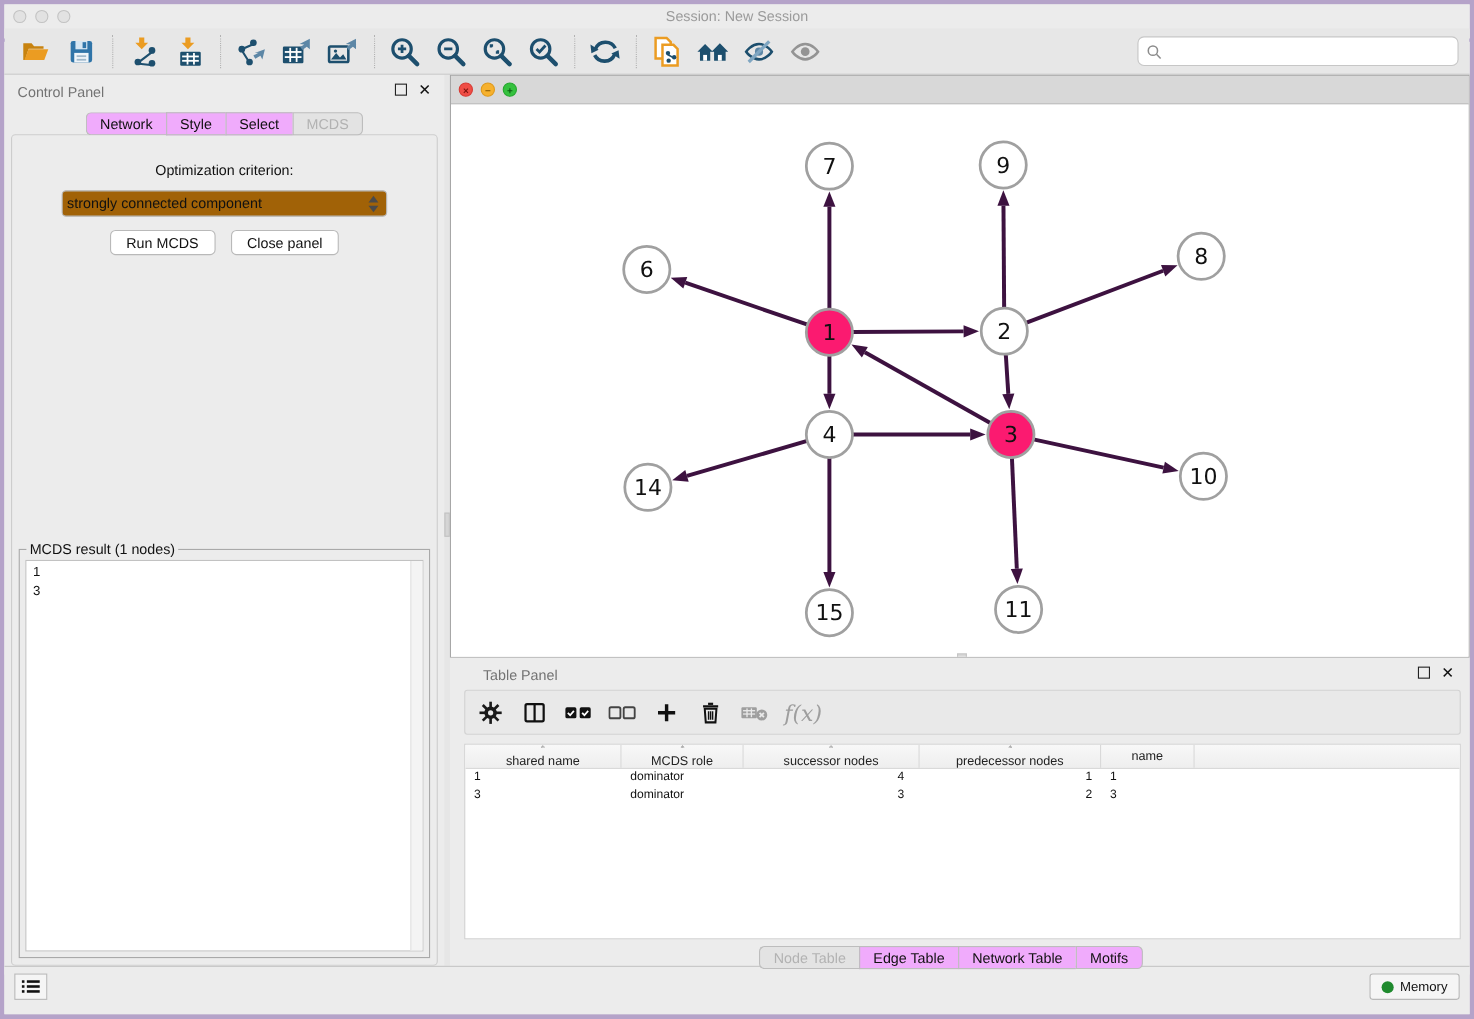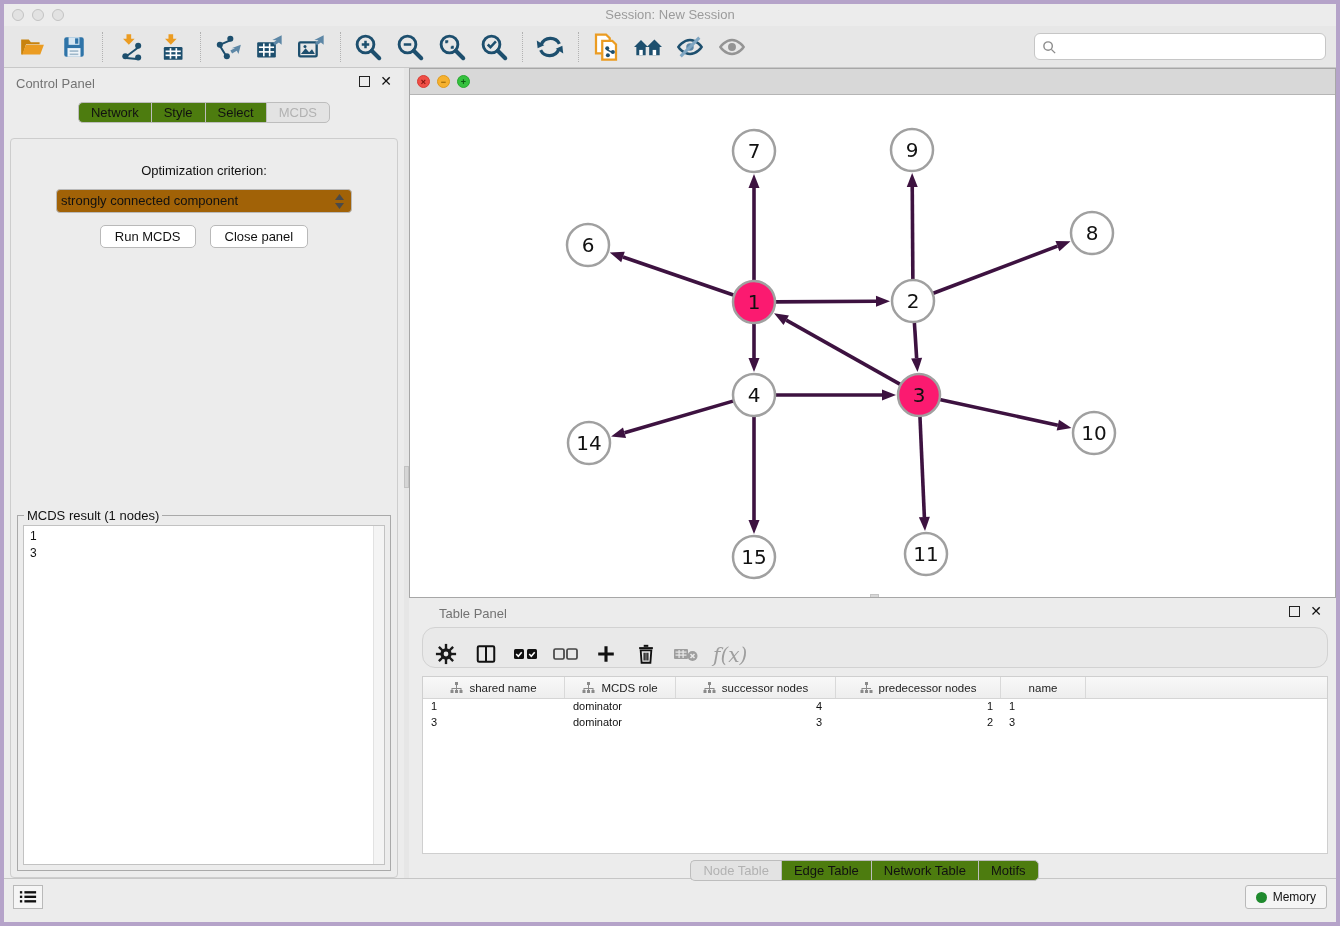--- a/index.html
+++ b/index.html
@@ -22,25 +22,25 @@
   .searchbox input { position:absolute; left:26px; top:2px; right:6px; height:21px; border:none; outline:none; font-size:13px; background:transparent; }
 
   
   .control-panel { position:absolute; left:0; top:64px; width:400px; bottom:36px; background:#ececec; }
   .panel-head { position:relative; height:30px; }
   .panel-head .pt { position:absolute; left:12px; top:8px; font-size:13px; color:#737373; }
   .panel-head .pbtns { position:absolute; right:12px; top:8px; display:flex; gap:10px; align-items:center; }
   .float-btn { width:11px; height:11px; border:1.5px solid #222; display:inline-block; }
   .close-x { font-size:14px; font-weight:bold; color:#111; line-height:11px; }
   .seg-tabs { position:relative; z-index:2; display:flex; justify-content:center; margin-top:4px; }
-  .seg { border:1px solid #bdbdbd; background:#4d7c0f; font-size:13px; color:#111; padding:2px 12px; border-right:none; }
+  .seg { border:1px solid #bdbdbd; background:#f0abfc; font-size:13px; color:#111; padding:2px 12px; border-right:none; }
   .seg:first-child { border-radius:5px 0 0 5px; }
   .seg:last-child { border-radius:0 5px 5px 0; border-right:1px solid #bdbdbd; }
   .seg.active { background:#e3e3e3; color:#b2b2b2; }
-  .cp-content { position:absolute; left:6px; right:6px; top:54px; bottom:8px; border:1px solid #cdcdcd; border-radius:4px; background:#ececec;margin-top:16px; }
+  .cp-content { position:absolute; left:6px; right:6px; top:54px; bottom:8px; border:1px solid #cdcdcd; border-radius:4px; background:#ececec; }
   .opt-label { text-align:center; margin-top:24px; font-size:13px; color:#111; }
   .combo { position:relative; margin:11px auto 0 auto; width:296px; height:24px; background:#a16207; border:1px solid #b9b9b9; border-radius:4px; font-size:13px; color:#111; line-height:22px; padding-left:4px; }
   .combo .chev { position:absolute; right:6px; top:3px; }
   .btn-row { display:flex; justify-content:center; gap:14px; margin-top:12px; }
   .mac-btn { background:#fff; border:1px solid #b9b9b9; border-radius:5px; font-size:13px; color:#111; padding:3px 14px; }
   .mcds-fieldset { position:absolute; left:6px; right:6px; top:376px; bottom:6px; border:1px solid #a9a9a9; background:#ececec; }
   .mcds-legend { position:absolute; left:6px; top:-8px; background:#ececec; font-size:13px; color:#111; padding:0 3px; }
   .mcds-inner { position:absolute; left:5px; right:5px; top:9px; bottom:5px; background:#fff; border:1px solid #c2c2c2; }
   .mcds-lines { position:absolute; left:6px; top:2px; font-size:12px; color:#111; line-height:17px; }
   .mcds-scroll { position:absolute; right:0; top:0; bottom:0; width:11px; background:#f4f4f4; border-left:1px solid #e2e2e2; }
@@ -57,26 +57,26 @@
   .light { width:13px; height:13px; border-radius:50%; font-size:9px; font-weight:bold; text-align:center; line-height:13px; }
   .light.red { background:#ef4e46; border:1px solid #d83b34; color:#7c120d; }
   .light.yellow { background:#f6b12e; border:1px solid #df9a1c; color:#8f5e00; }
   .light.green { background:#35c13e; border:1px solid #26a82f; color:#0c5c12; }
   .net-title .nt { position:absolute; left:0; right:0; top:5px; text-align:center; font-size:13px; color:#1a1a1a; }
   .net-canvas { position:absolute; left:0; right:0; top:26px; bottom:0; background:#fff; overflow:hidden; }
   .net-canvas svg { position:absolute; left:0; top:0; }
 
   
   .table-panel { position:absolute; left:405px; top:594px; right:0; bottom:36px; background:#ececec; }
-  .tp-toolbar { position:absolute; left:13px; right:8px; top:29px; height:41px; background:#e9e9e9; border:1px solid #d2d2d2; border-radius:13px; display:flex; align-items:flex-end; padding-left:10px; gap:14px; }
+  .tp-toolbar { position:absolute; left:13px; right:8px; top:29px; height:41px; background:#e9e9e9; border:1px solid #d2d2d2; border-radius:3px; display:flex; align-items:center; padding-left:10px; gap:14px; }
   .tp-ic { width:26px; height:26px; display:flex; align-items:center; justify-content:center; }
   .fx { font-family:"DejaVu Serif","Liberation Serif",serif; font-style:italic; font-size:20px; color:#9e9e9e; }
   .tp-table { position:absolute; left:13px; right:8px; top:78px; bottom:32px; background:#fff; border:1px solid #cfcfcf; overflow:hidden; }
   .tp-header { display:flex; height:22px; background:linear-gradient(#f8f8f8,#eeeeee); border-bottom:1px solid #d5d5d5; }
-  .th { display:flex; align-items:center; justify-content:center; gap:6px; font-size:11.5px; color:#222; border-right:1px solid #d9d9d9; }
+  .th { display:flex; align-items:center; justify-content:center; gap:6px; font-size:11.5px; color:#222; border-right:1px solid #d9d9d9;flex-direction:column; }
   .tp-row { display:flex; height:16px; font-size:11px; color:#111; }
   .td { padding:1px 8px 0 8px; overflow:hidden; white-space:nowrap; }
   .td.num { text-align:right; padding-right:14px; }
   .c0{width:142px}.c1{width:111px}.c2{width:160px}.c3{width:165px}.c4{width:85px}
   .tp-tabs { position:absolute; left:0; right:16px; bottom:5px; display:flex; justify-content:center; }
 
   
   .statusbar { position:absolute; left:0; right:0; bottom:0; height:44px; background:#ececec; border-top:1px solid #c6c6c6; }
   .list-btn { position:absolute; left:9px; top:6px; width:30px; height:24px; background:#f5f5f5; border:1px solid #b9b9b9; display:flex; align-items:center; justify-content:center; }
   .mem-btn { position:absolute; right:9px; top:6px; height:24px; background:#f5f5f5; border:1px solid #b9b9b9; border-radius:3px; display:flex; align-items:center; gap:6px; padding:0 10px; font-size:12px; color:#111; }

